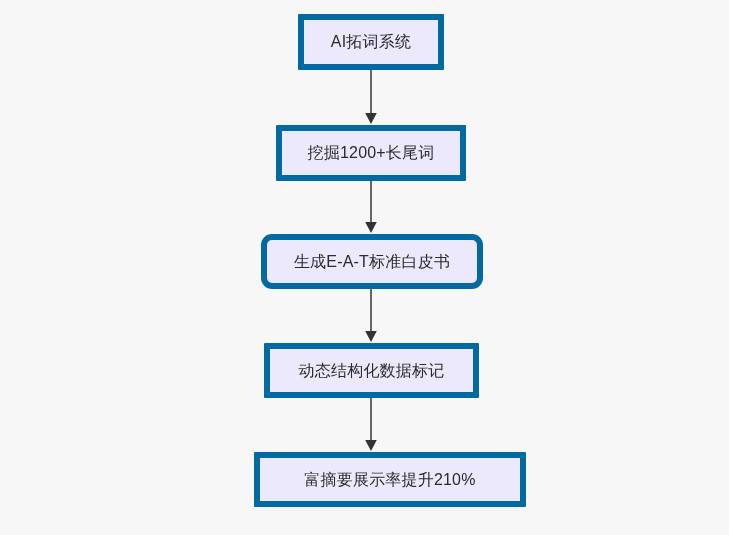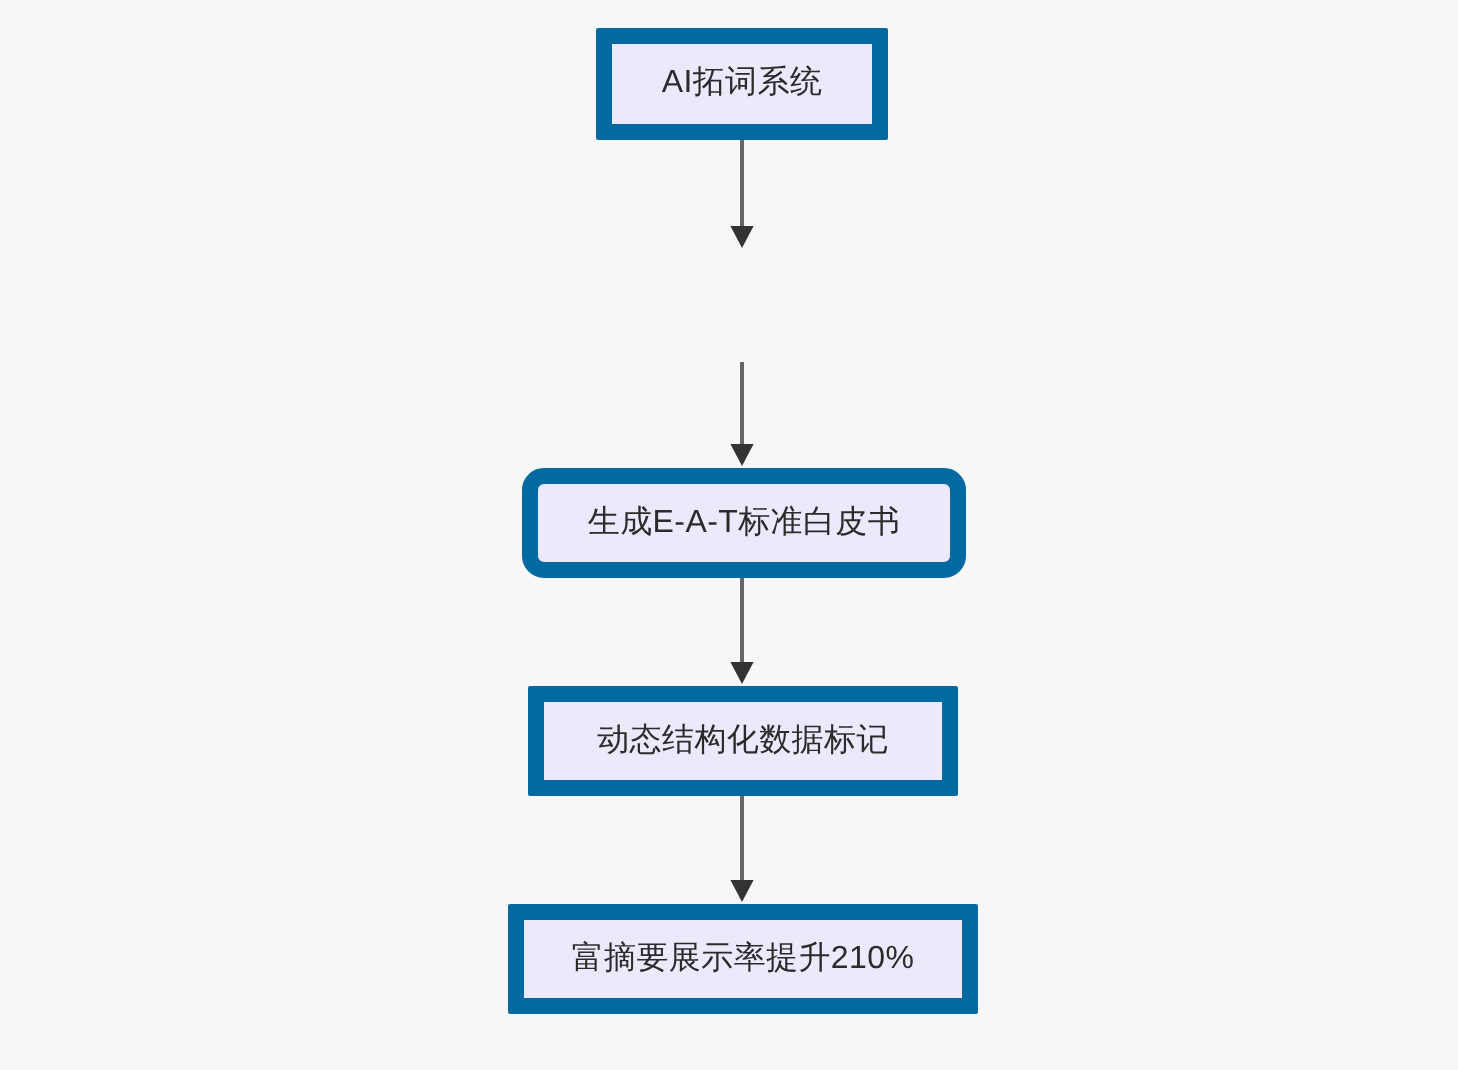--- a/index.html
+++ b/index.html
@@ -17,21 +17,21 @@
   #flowchart {
     position: relative;
     width: 729px;
     height: 535px;
   }
 
   .node {
     position: absolute;
     box-sizing: border-box;
     background: #ece9fc;
-    border: 8px solid #0369a1;
+    border: 6px solid #0369a1;
     border-radius: 1px;
     display: flex;
     align-items: center;
     justify-content: center;
     color: #2b2b2b;
     font-size: 16px;
     letter-spacing: 0.2px;
     white-space: nowrap;
     line-height: 1;
   }
@@ -60,20 +60,23 @@
     <span class="node-label">AI拓词系统</span>
   </div>
 
   <div class="connector" style="left:361px; top:70px; width:20px; height:55px;">
     <svg width="20" height="55" viewBox="0 0 20 55" aria-hidden="true">
       <line x1="10" y1="0" x2="10" y2="46" stroke="#666666" stroke-width="2"></line>
       <polygon points="10,54 4.2,43 15.8,43" fill="#333333"></polygon>
     </svg>
   </div>
 
+  <div class="node" style="left:276px; top:125px; width:190px; height:56px;">
+    <span class="node-label">挖掘1200+长尾词</span>
+  </div>
 
   <div class="connector" style="left:361px; top:181px; width:20px; height:53px;">
     <svg width="20" height="53" viewBox="0 0 20 53" aria-hidden="true">
       <line x1="10" y1="0" x2="10" y2="44" stroke="#666666" stroke-width="2"></line>
       <polygon points="10,52 4.2,41 15.8,41" fill="#333333"></polygon>
     </svg>
   </div>
 
   <div class="node" style="left:261px; top:234px; width:222px; height:55px;border-radius:11px;">
     <span class="node-label">生成E-A-T标准白皮书</span>
@@ -90,17 +93,17 @@
     <span class="node-label">动态结构化数据标记</span>
   </div>
 
   <div class="connector" style="left:361px; top:398px; width:20px; height:54px;">
     <svg width="20" height="54" viewBox="0 0 20 54" aria-hidden="true">
       <line x1="10" y1="0" x2="10" y2="45" stroke="#666666" stroke-width="2"></line>
       <polygon points="10,53 4.2,42 15.8,42" fill="#333333"></polygon>
     </svg>
   </div>
 
-  <div class="node" style="left:254px; top:452px; width:235px; height:55px;">
+  <div class="node" style="left:254px; top:452px; width:272px; height:55px;">
     <span class="node-label">富摘要展示率提升210%</span>
   </div>
 
 </div>
 
 </body></html>

